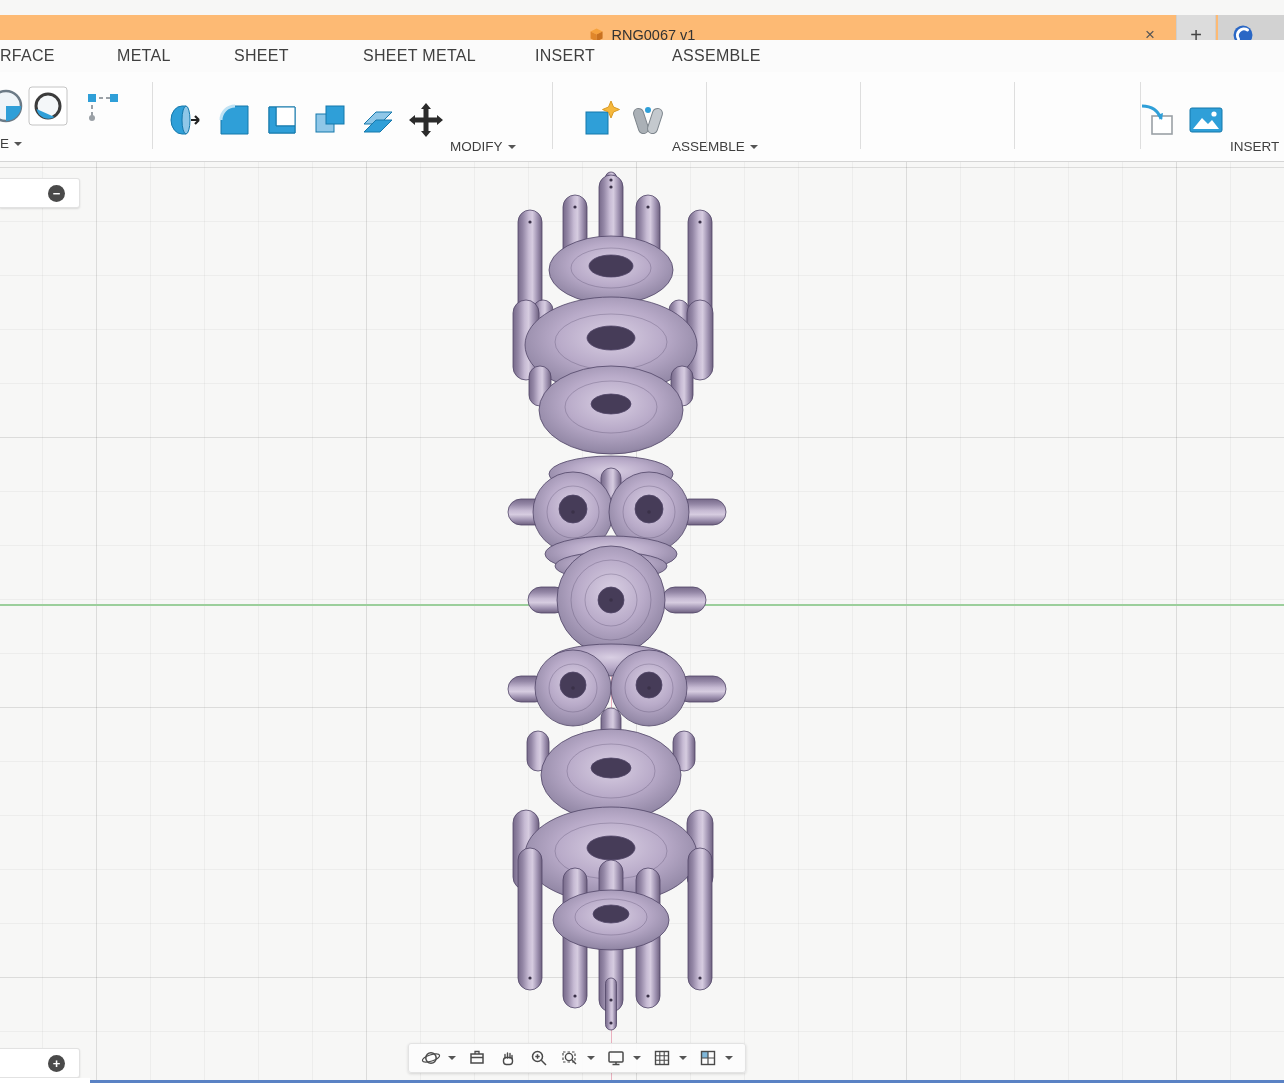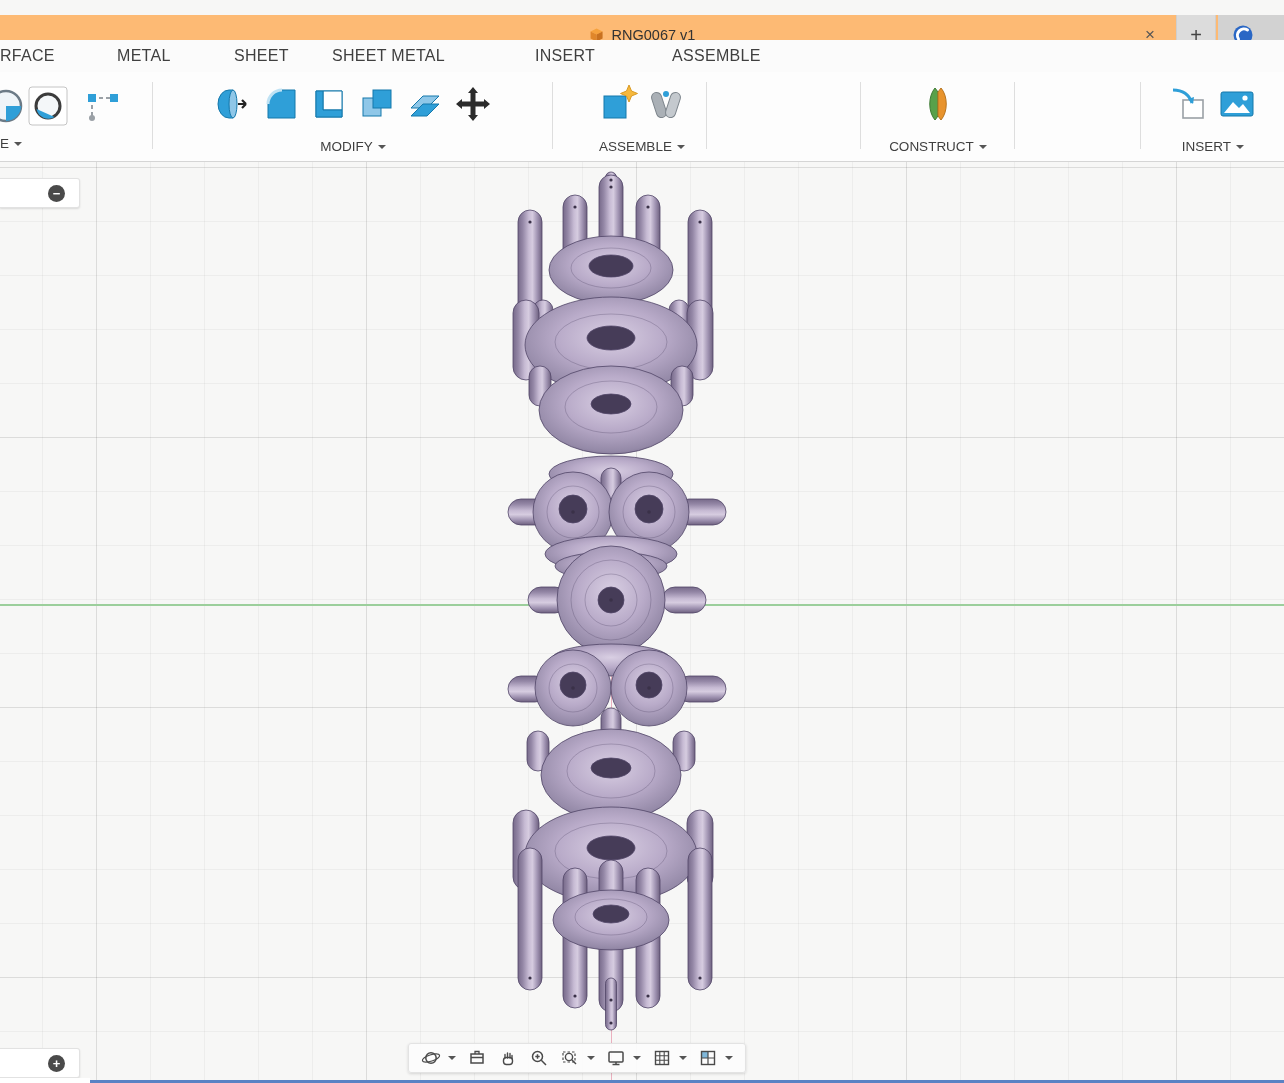--- a/index.html
+++ b/index.html
@@ -23,21 +23,21 @@
     padding-left:14px; cursor:pointer; }
 
   
   .menubar { position:absolute; left:0; top:40px; width:100%; height:32px; background:#fbfbfb; }
   .menu-item { position:absolute; top:0; height:32px; display:flex; align-items:center;
     font-size:16px; color:#3f3f3f; letter-spacing:.3px; cursor:pointer; white-space:nowrap; }
 
   
   .toolbar { position:absolute; left:0; top:72px; width:100%; height:90px;
     background:#fdfdfd; border-bottom:1px solid #d5d5d5; }
-  .tgroup { position:absolute; top:0; height:88px; display:flex; flex-direction:column; align-items:center; }
+  .tgroup { position:absolute; top:0; height:88px; display:flex; align-items:center; }
   .icons-row { display:flex; align-items:flex-end; height:56px; padding-top:8px; }
   .ticon { width:48px; height:48px; display:flex; align-items:center; justify-content:center; cursor:pointer; }
   .glabel { margin-top:auto; padding-bottom:6px; font-size:13.5px; color:#3f3f3f;
     display:flex; align-items:center; cursor:pointer; white-space:nowrap; }
   .caret { width:0; height:0; border:4px solid transparent; border-top:4px solid #555;
     margin-left:5px; margin-top:4px; display:inline-block; }
   .sep { position:absolute; top:10px; bottom:12px; width:1px; background:#dedede; }
   .grayed { opacity:.45; }
 
   
@@ -97,21 +97,21 @@
         <circle cx="11" cy="11" r="9.5" fill="#2a67c5"></circle>
         <path d="M6.5 15 A 6.5 6.5 0 0 1 15.5 6" stroke="#fff" stroke-width="3" fill="none" stroke-linecap="round"></path>
       </svg>
     </div>
   </div>
 
   <div class="menubar">
     <div class="menu-item" style="left:0px">RFACE</div>
     <div class="menu-item" style="left:117px">METAL</div>
     <div class="menu-item" style="left:234px">SHEET</div>
-    <div class="menu-item" style="left:332px">SHEET METAL</div>
+    <div class="menu-item" style="left:363px">SHEET METAL</div>
     <div class="menu-item" style="left:535px">INSERT</div>
     <div class="menu-item" style="left:672px">ASSEMBLE</div>
   </div>
 
   <div class="toolbar">
 
     <div style="position:absolute; left:-16px; top:12px;">
       <svg width="44" height="44" viewBox="0 0 44 44">
           <circle cx="22" cy="22" r="15" fill="#eef4f8" stroke="#6b7a86" stroke-width="2.5"></circle>
           <path d="M22 37 a15 15 0 0 0 15 -15 h-15 z" fill="#2f9fd8"></path>
@@ -207,34 +207,20 @@
         <span>ASSEMBLE</span>
           <span class="caret"></span>
       </div>
     </div>
 
     <div class="sep" style="left:706px"></div>
 
 
     <div class="sep" style="left:860px"></div>
 
-    <div class="tgroup" style="left:880px; width:116px;">
-      <div class="icons-row">
-        <div class="ticon">
-          <svg width="44" height="44" viewBox="0 0 44 44">
-            <path d="M19 6 C 12 14 12 30 19 38 L22 34 V10 Z" fill="#58a14a" stroke="#3d7a33"></path>
-            <path d="M25 6 C 32 14 32 30 25 38 L22 34 V10 Z" fill="#e8932c" stroke="#b7741f"></path>
-          </svg>
-        </div>
-      </div>
-      <div class="glabel">
-        <span>CONSTRUCT</span>
-          <span class="caret"></span>
-      </div>
-    </div>
 
     <div class="sep" style="left:1014px"></div>
 
 
     <div class="sep" style="left:1140px"></div>
 
     <div class="tgroup" style="left:1150px; width:126px;justify-content:center;">
       <div class="icons-row">
         <div class="ticon">
           <svg width="44" height="44" viewBox="0 0 44 44">

